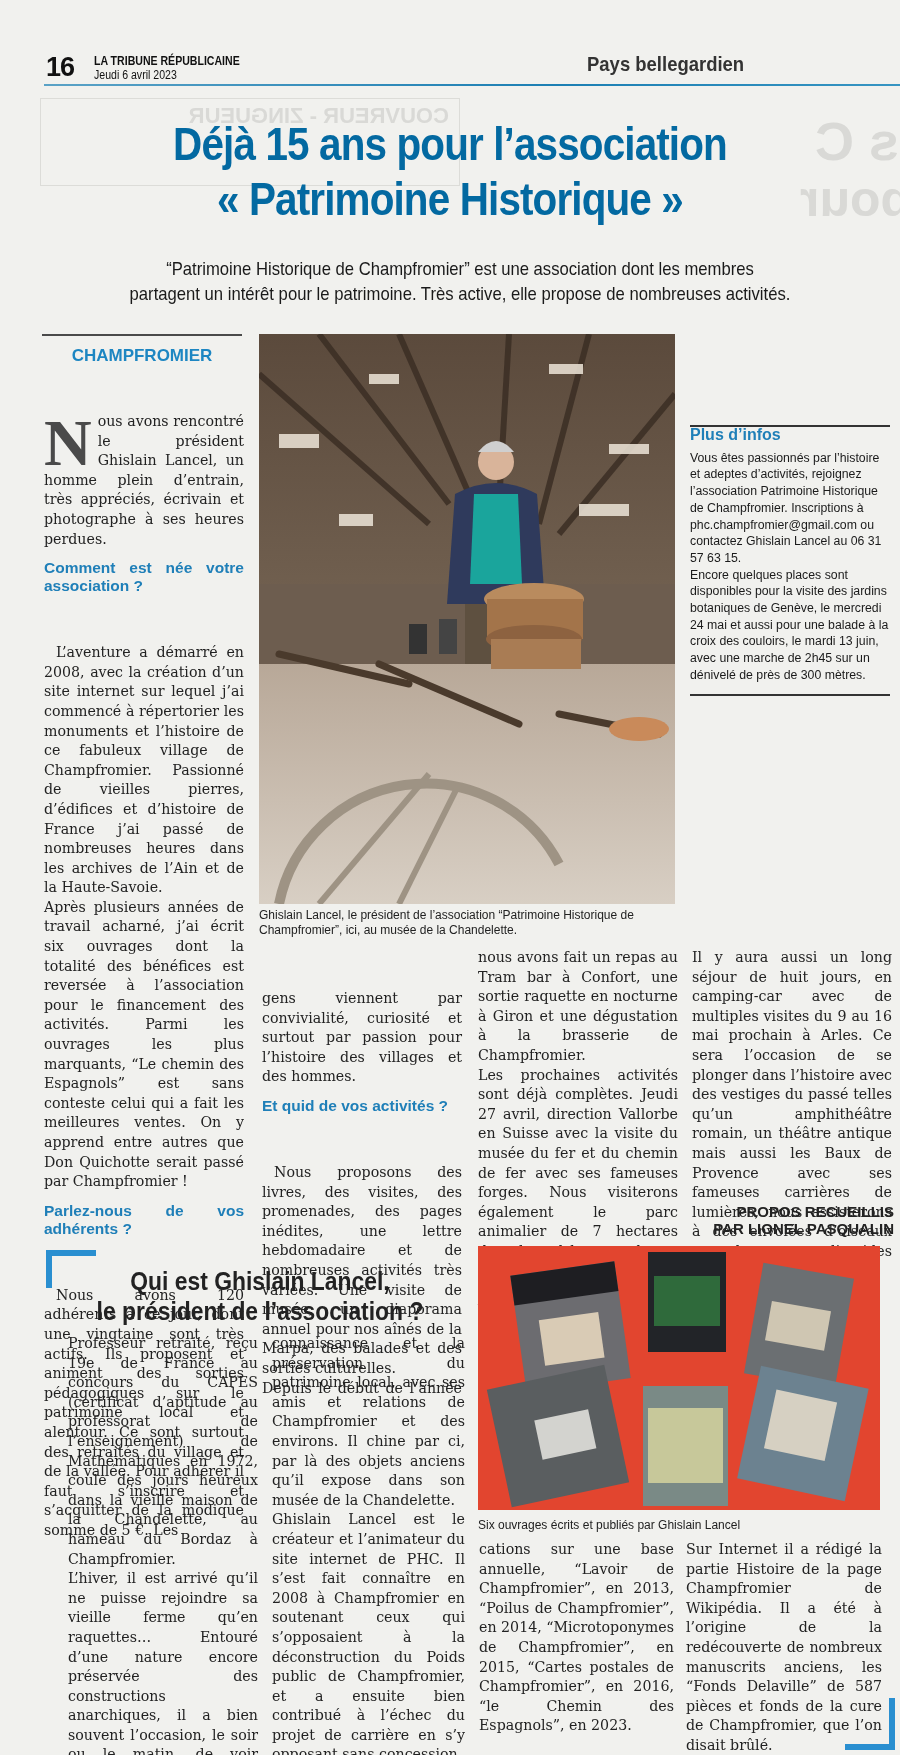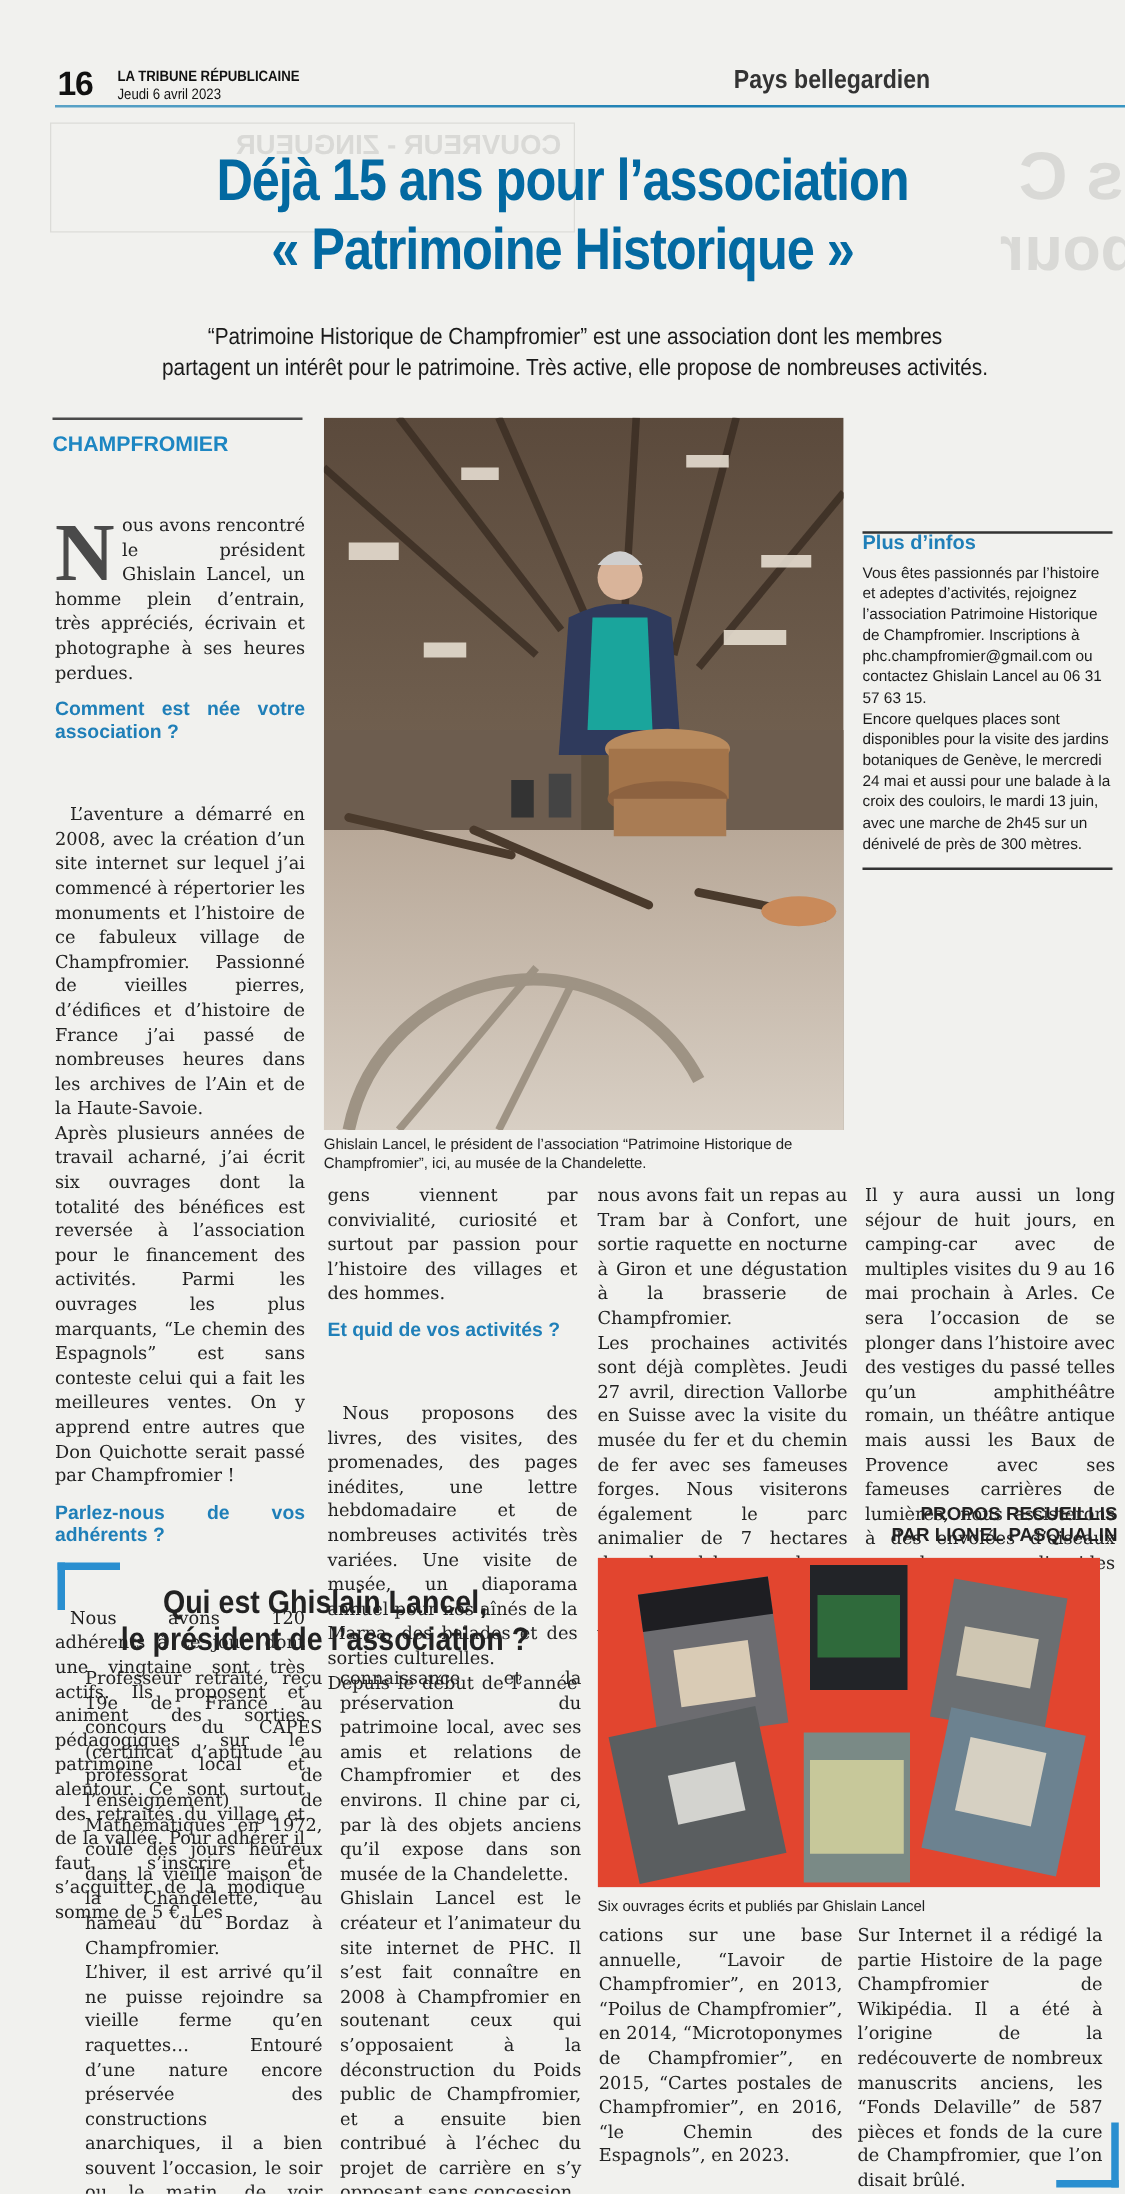--- a/index.html
+++ b/index.html
@@ -21,21 +21,21 @@
   .headline { position: absolute; left: 0; top: 116px; width: 900px; text-align: center; font-family: "Liberation Sans", sans-serif; font-weight: bold; color: #0369a1; font-size: 47px; line-height: 55px; letter-spacing: -1px; }
   .headline span { display: block; transform: scaleX(0.86); }
   .chapo { position: absolute; left: 40px; top: 256px; width: 840px; text-align: center; font-family: "Liberation Sans", sans-serif; font-size: 18.5px; line-height: 25px; color: #1a1a1a; }
   .chapo span { display: block; transform: scaleX(0.9); }
 
   
   .col { position: absolute; font-size: 14.2px; line-height: 19.6px; text-align: justify; hyphens: auto; color: #222; }
   .col p { margin: 0; }
   .col p.ind { text-indent: 12px; margin-top: 48px; }
   .kicker { color: #1f7fb8; font-family: "Liberation Sans", sans-serif; font-weight: bold; font-size: 15.5px; line-height: 18px; margin: 10px 0 2px; }
-  .locality { position: absolute; left: 42px; top: 334px; width: 200px; border-top: 2px solid #4a4a4a; padding-top: 10px; text-align: left; font-family: "Liberation Sans", sans-serif; font-weight: bold; font-size: 17px; color: #1d86c2; }
+  .locality { position: absolute; left: 42px; top: 334px; width: 200px; border-top: 2px solid #4a4a4a; padding-top: 10px; text-align: center; font-family: "Liberation Sans", sans-serif; font-weight: bold; font-size: 17px; color: #1d86c2; }
   .dropcap { float: left; font-family: "Liberation Serif", serif; font-weight: bold; font-size: 66px; line-height: 54px; color: #4a4a4a; margin: 4px 6px 0 0; }
 
   
   .photo { position: absolute; overflow: hidden; }
   .caption { position: absolute; font-family: "Liberation Sans", sans-serif; font-size: 12px; line-height: 15px; color: #222; }
 
   
   .infobox { position: absolute; left: 690px; top: 425px; width: 200px; border-top: 2px solid #333; border-bottom: 2px solid #333; padding: 0 0 10px; font-family: "Liberation Sans", sans-serif; font-size: 12.3px; line-height: 16.7px; color: #1b1b1b; }
   .infobox h3 { font-size: 16px; color: #1f7fb8; margin-bottom: 6px; }
 
@@ -143,21 +143,21 @@
   </svg>
 </div>
 <div class="caption" style="left:259px;top:908px;width:400px;">Ghislain Lancel, le président de l’association “Patrimoine Historique de Champfromier”, ici, au musée de la Chandelette.</div>
 
 <aside class="infobox">
   <h3>Plus d’infos</h3>
   <p>Vous êtes passionnés par l’histoire et adeptes d’activités, rejoignez l’association Patrimoine Historique de Champfromier. Inscriptions à phc.champfromier@gmail.com ou contactez Ghislain Lancel au 06 31 57 63 15.</p>
   <p>Encore quelques places sont disponibles pour la visite des jardins botaniques de Genève, le mercredi 24 mai et aussi pour une balade à la croix des couloirs, le mardi 13 juin, avec une marche de 2h45 sur un dénivelé de près de 300 mètres.</p>
 </aside>
 
-<div class="col" style="left:262px;top:948px;width:200px;">
+<div class="col" style="left:262px;top:989px;width:200px;">
   <p>gens viennent par convivialité, curiosité et surtout par passion pour l’histoire des villages et des hommes.</p>
   <div class="kicker">Et quid de vos activités ?</div>
   <p class="ind">Nous proposons des livres, des visites, des promenades, des pages inédites, une lettre hebdomadaire et de nombreuses activités très variées. Une visite de musée, un diaporama annuel pour nos aînés de la Marpa, des balades et des sorties culturelles.</p>
   <p style="text-align-last: justify;">Depuis le début de l’année</p>
 </div>
 
 <div class="col" style="left:478px;top:948px;width:200px;">
   <p>nous avons fait un repas au Tram bar à Confort, une sortie raquette en nocturne à Giron et une dégustation à la brasserie de Champfromier.</p>
   <p>Les prochaines activités sont déjà complètes. Jeudi 27 avril, direction Vallorbe en Suisse avec la visite du musée du fer et du chemin de fer avec ses fameuses forges. Nous visiterons également le parc animalier de 7 hectares dans lequel les ours bruns et les loups vivent en cohabitation dans le Jura Vaudois.</p>
 </div>

